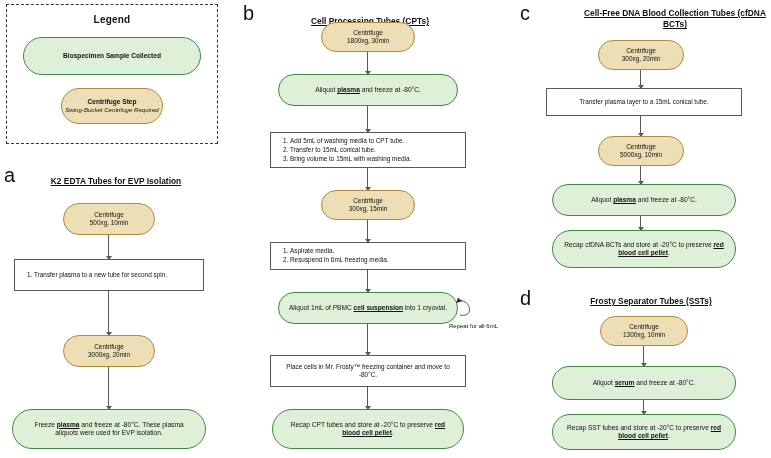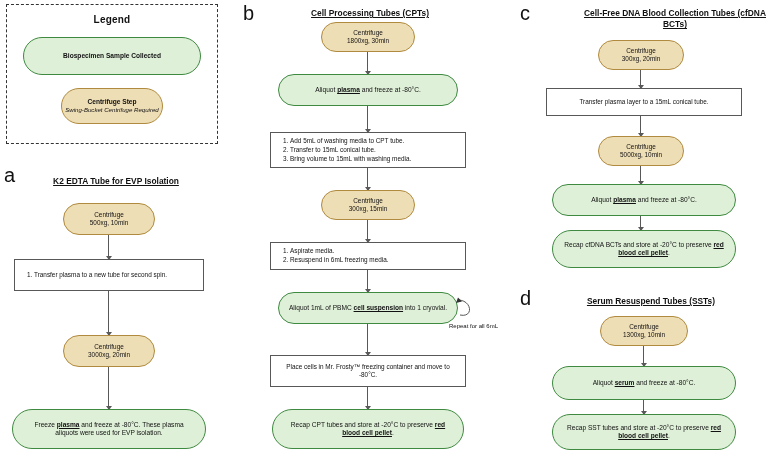--- a/index.html
+++ b/index.html
@@ -89,21 +89,21 @@
   <div class="node green" style="left:16px;top:32px;width:178px;height:38px;">
     <b>Biospecimen Sample Collected</b>
   </div>
   <div class="node tan" style="left:54px;top:83px;width:102px;height:36px;flex-direction:column;">
     <b style="font-size:6.6px;">Centrifuge Step</b>
     <i style="font-size:6.1px;line-height:1.2;">Swing-Bucket Centrifuge Required</i>
   </div>
 </div>
 
 <div class="plabel" style="left:4px;top:164px;">a</div>
-<div class="ptitle" style="left:28px;top:176px;width:176px;">K2 EDTA Tube for EVP Isolation</div>
+<div class="ptitle" style="left:28px;top:176px;width:176px;">K2 EDTA Tubes for EVP Isolation</div>
 
 <div class="node tan" style="left:63px;top:203px;width:92px;height:32px;flex-direction:column;">
   <span>Centrifuge</span>
   <span>500xg, 10min</span>
 </div>
 <div class="arrow" style="left:108px;top:235px;height:24px;"></div>
 
 <div class="node rect" style="left:14px;top:259px;width:190px;height:32px;">
   <div class="inner">
     <ol>
@@ -117,21 +117,21 @@
   <span>Centrifuge</span>
   <span>3000xg, 20min</span>
 </div>
 <div class="arrow" style="left:108px;top:367px;height:42px;"></div>
 
 <div class="node green" style="left:12px;top:409px;width:194px;height:40px;">
   <span style="padding:0 10px;">Freeze <b><u>plasma</u></b> and freeze at -80°C. These plasma aliquots were used for EVP isolation.</span>
 </div>
 
 <div class="plabel" style="left:243px;top:2px;">b</div>
-<div class="ptitle" style="left:272px;top:8px;width:196px;">Cell Processing Tubes (CPTs)</div>
+<div class="ptitle" style="left:272px;top:16px;width:196px;">Cell Processing Tubes (CPTs)</div>
 
 <div class="node tan" style="left:321px;top:22px;width:94px;height:30px;flex-direction:column;">
   <span>Centrifuge</span>
   <span>1800xg, 30min</span>
 </div>
 <div class="arrow" style="left:367px;top:52px;height:22px;"></div>
 
 <div class="node green" style="left:278px;top:74px;width:180px;height:32px;">
   <span>Aliquot <b><u>plasma</u></b> and freeze at -80°C.</span>
 </div>
@@ -208,21 +208,21 @@
 <div class="node green" style="left:552px;top:184px;width:184px;height:32px;">
   <span>Aliquot <b><u>plasma</u></b> and freeze at -80°C.</span>
 </div>
 <div class="arrow" style="left:640px;top:216px;height:14px;"></div>
 
 <div class="node green" style="left:552px;top:230px;width:184px;height:38px;">
   <span style="padding:0 10px;">Recap cfDNA BCTs and store at -20°C to preserve <b><u>red blood cell pellet</u></b>.</span>
 </div>
 
 <div class="plabel" style="left:520px;top:287px;">d</div>
-<div class="ptitle" style="left:552px;top:296px;width:198px;">Serum Resuspend Tubes (SSTs)</div>
+<div class="ptitle" style="left:552px;top:296px;width:198px;">Frosty Separator Tubes (SSTs)</div>
 
 <div class="node tan" style="left:600px;top:316px;width:88px;height:30px;flex-direction:column;">
   <span>Centrifuge</span>
   <span>1300xg, 10min</span>
 </div>
 <div class="arrow" style="left:643px;top:346px;height:20px;"></div>
 
 <div class="node green" style="left:552px;top:366px;width:184px;height:34px;">
   <span>Aliquot <b><u>serum</u></b> and freeze at -80°C.</span>
 </div>

